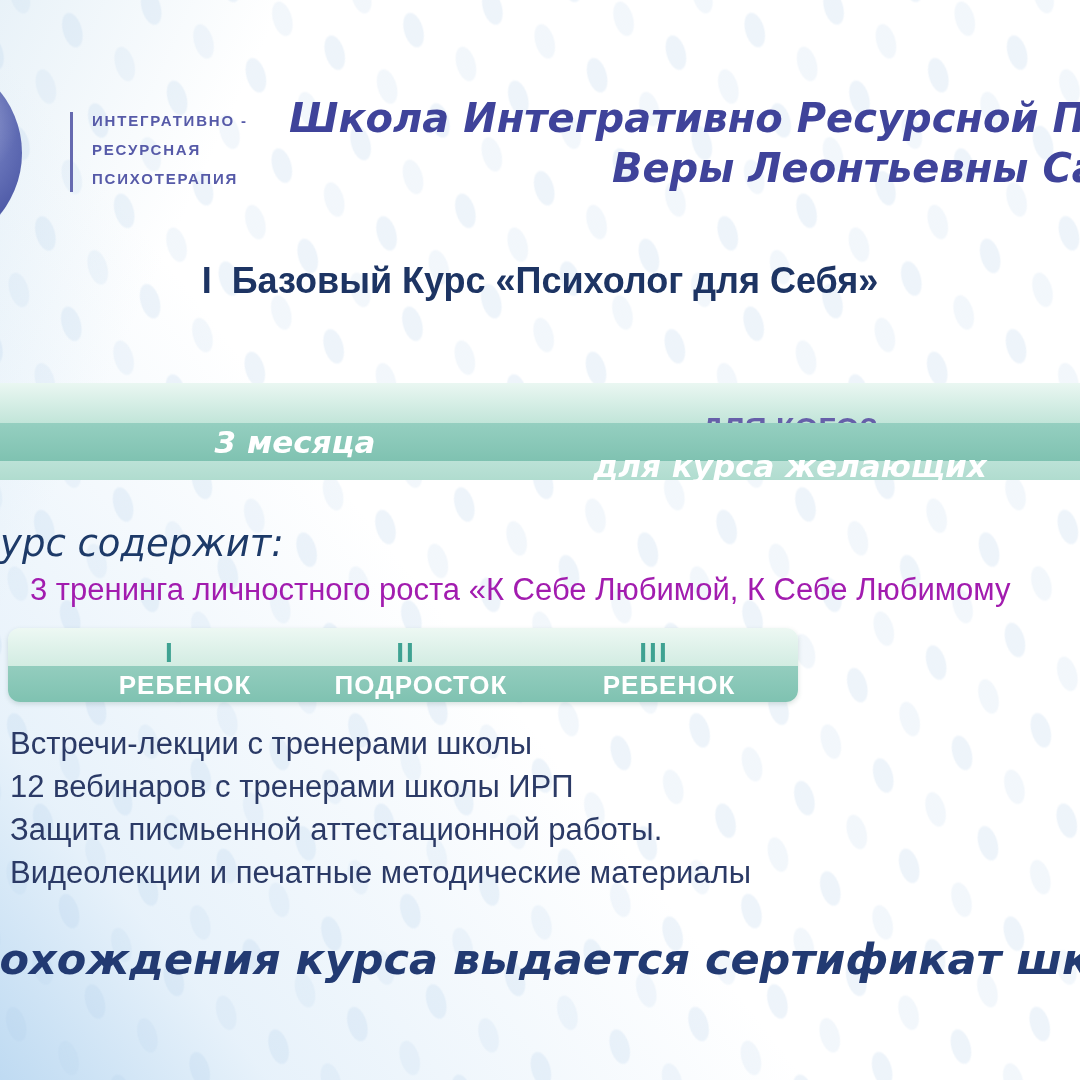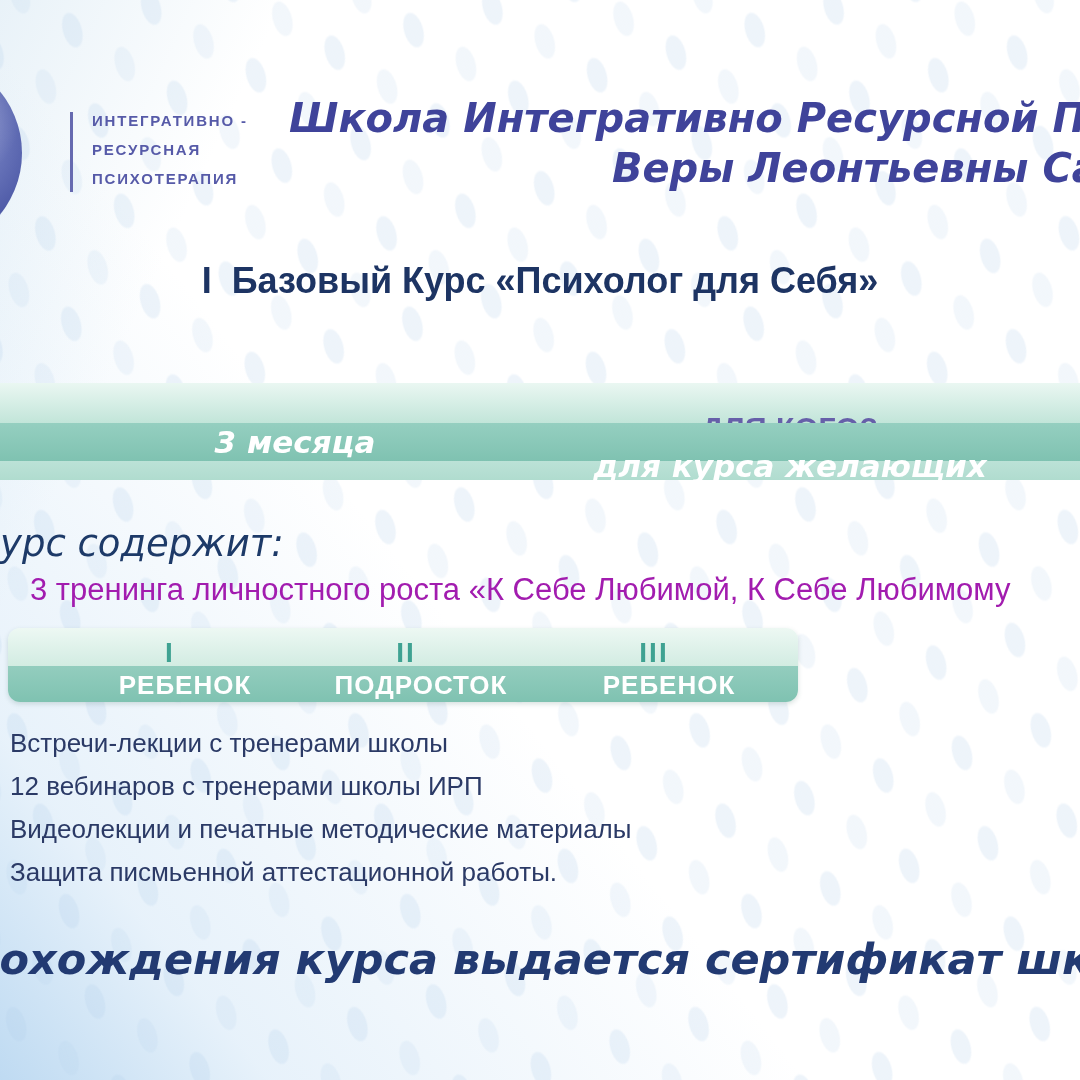--- a/index.html
+++ b/index.html
@@ -80,21 +80,21 @@
     position:absolute; top:9px; transform:translateX(-50%);
     font-size:28px; font-weight:bold; color:#3fa292; letter-spacing:2px;
   }
   .stage-label {
     position:absolute; top:4px; transform:translateX(-50%);
     font-size:26px; font-weight:bold; color:#ffffff; letter-spacing:1px;margin-left:15px;
   }
   .sn1,.sl1 { left:162px; } .sn2,.sl2 { left:398px; } .sn3,.sl3 { left:646px; }
   
   .items { position:absolute; left:10px; top:722px; }
-  .items div { height:43px; line-height:43px; font-size:26px; color:#2b3a66; white-space:nowrap; }
+  .items div { height:43px; line-height:43px; font-size:31px; color:#2b3a66; white-space:nowrap; }
   
   .footer-line {
     position:absolute; top:934px; left:50%; transform:translateX(-50%); white-space:nowrap;
     font-family:"DejaVu Sans", sans-serif; font-style:italic; font-weight:bold;
     font-size:43px; color:#223a72;
   }
 </style>
 </head>
 <body>
 
@@ -139,19 +139,19 @@
     <div class="stages-bottom">
       <span class="stage-label sl1">РЕБЕНОК</span>
       <span class="stage-label sl2">ПОДРОСТОК</span>
       <span class="stage-label sl3">РЕБЕНОК</span>
     </div>
   </div>
 
   <div class="items">
     <div>Встречи-лекции с тренерами школы</div>
     <div>12 вебинаров с тренерами школы ИРП</div>
+    <div>Защита писмьенной аттестационной работы.</div>
     <div>Видеолекции и печатные методические материалы</div>
-    <div>Защита писмьенной аттестационной работы.</div>
   </div>
 
   <div class="footer-line">сле прохождения курса выдается сертификат школы И</div>
 
 </div>
 
 </body></html>

